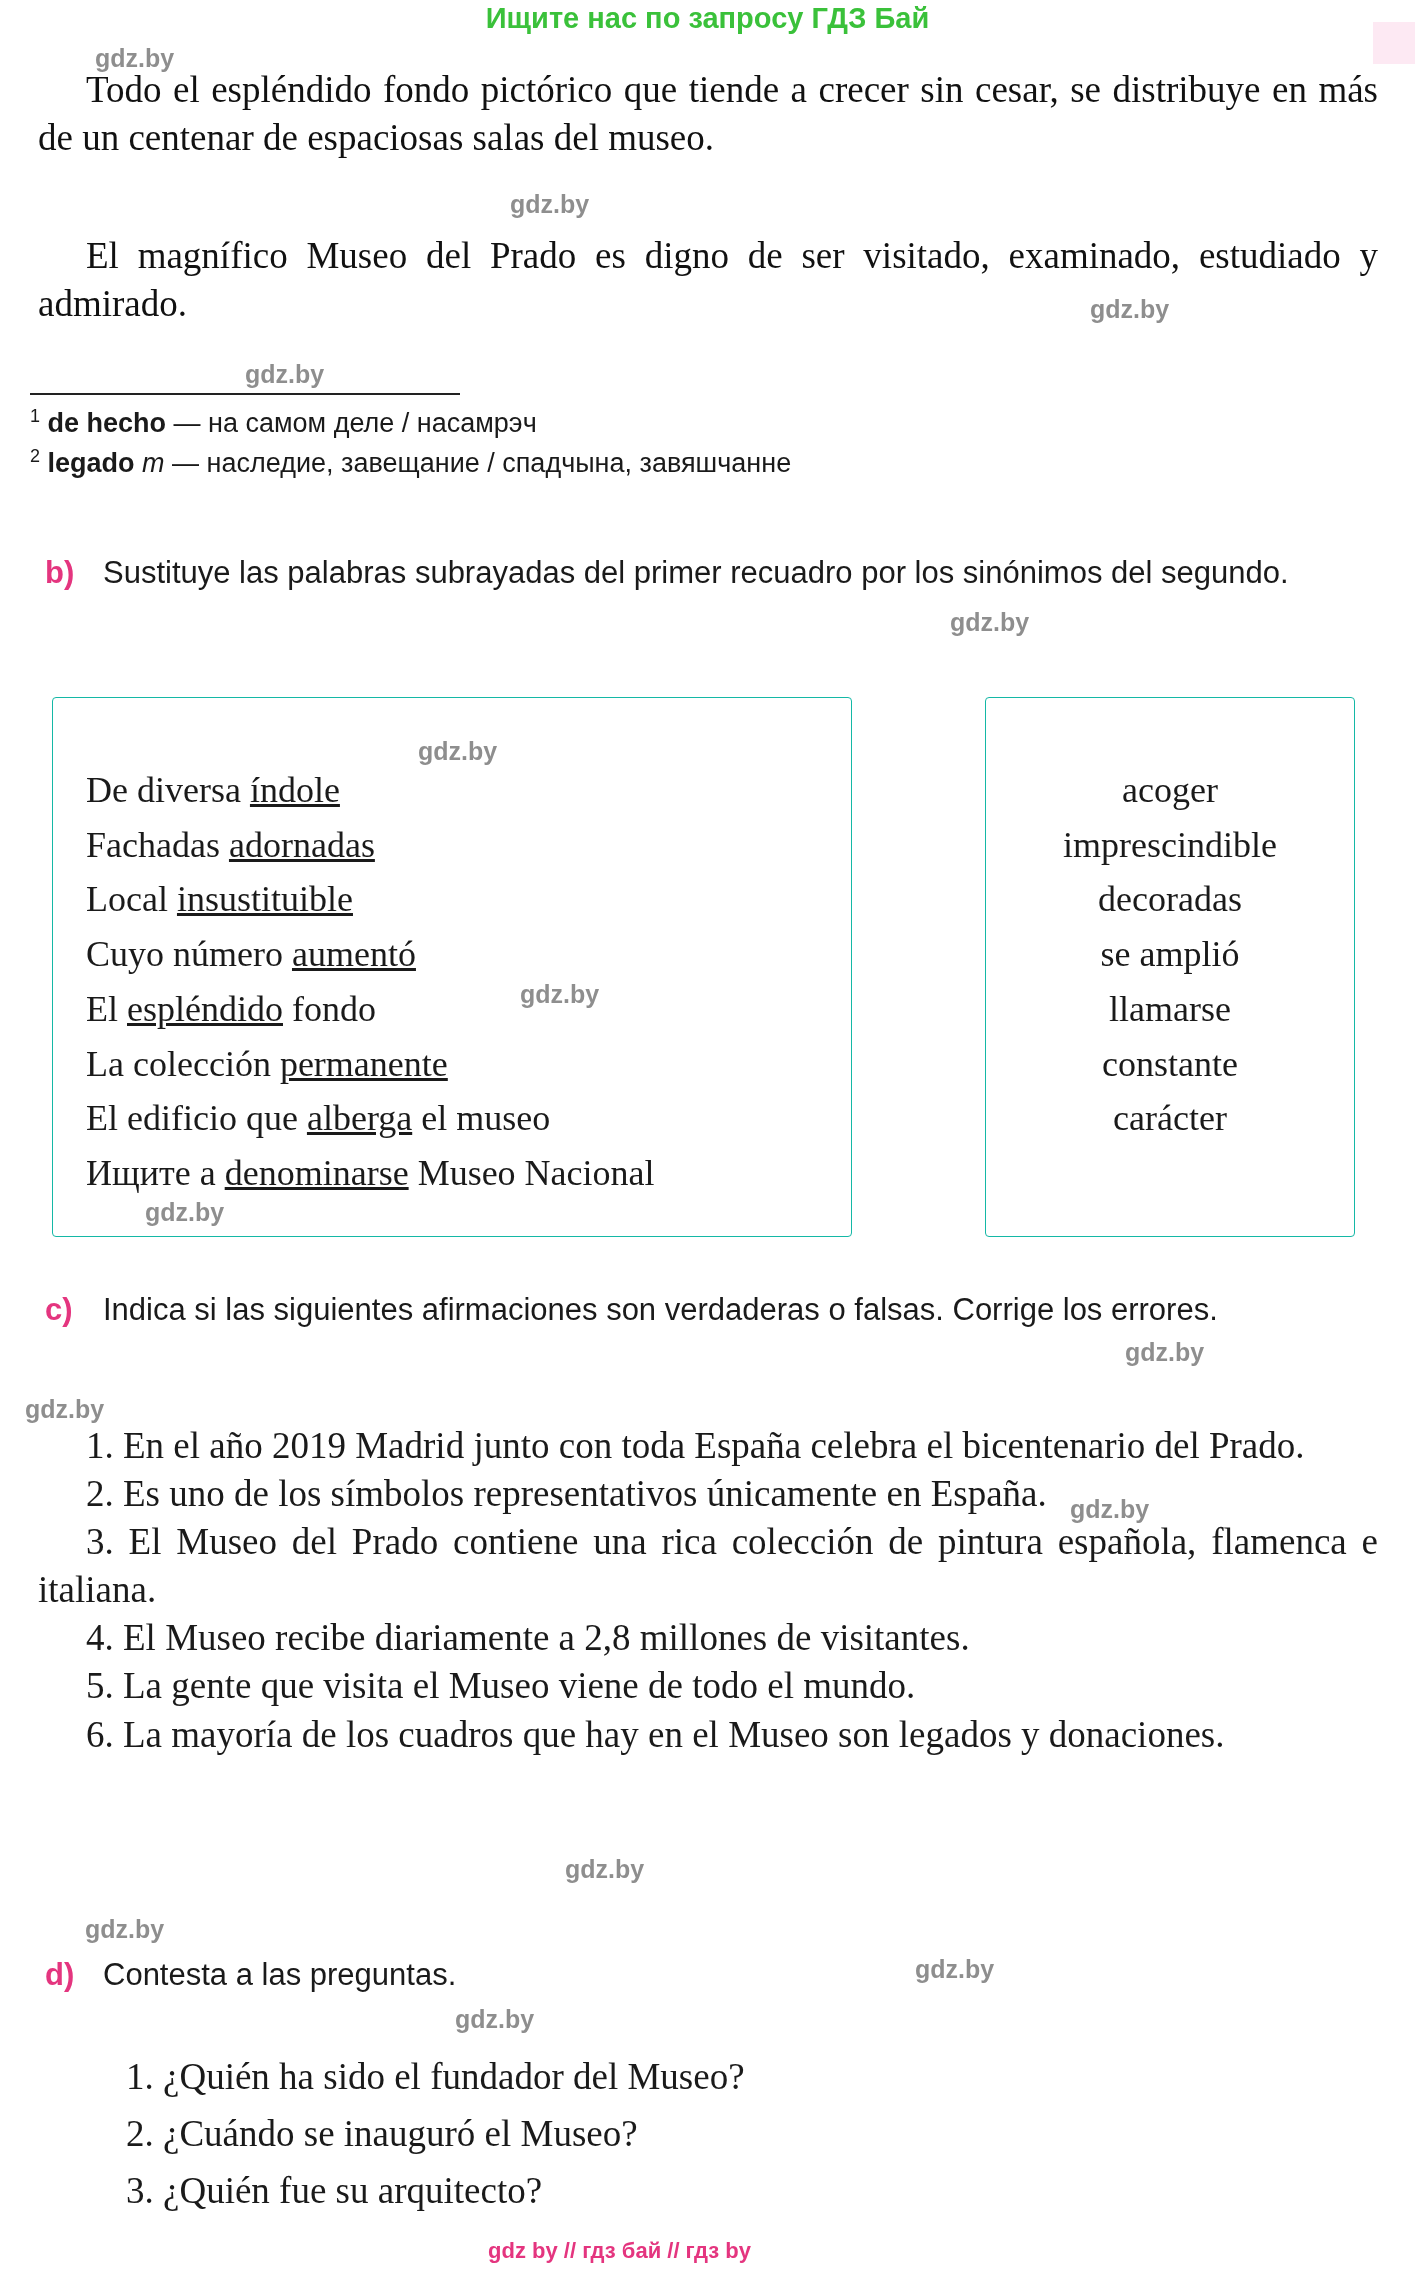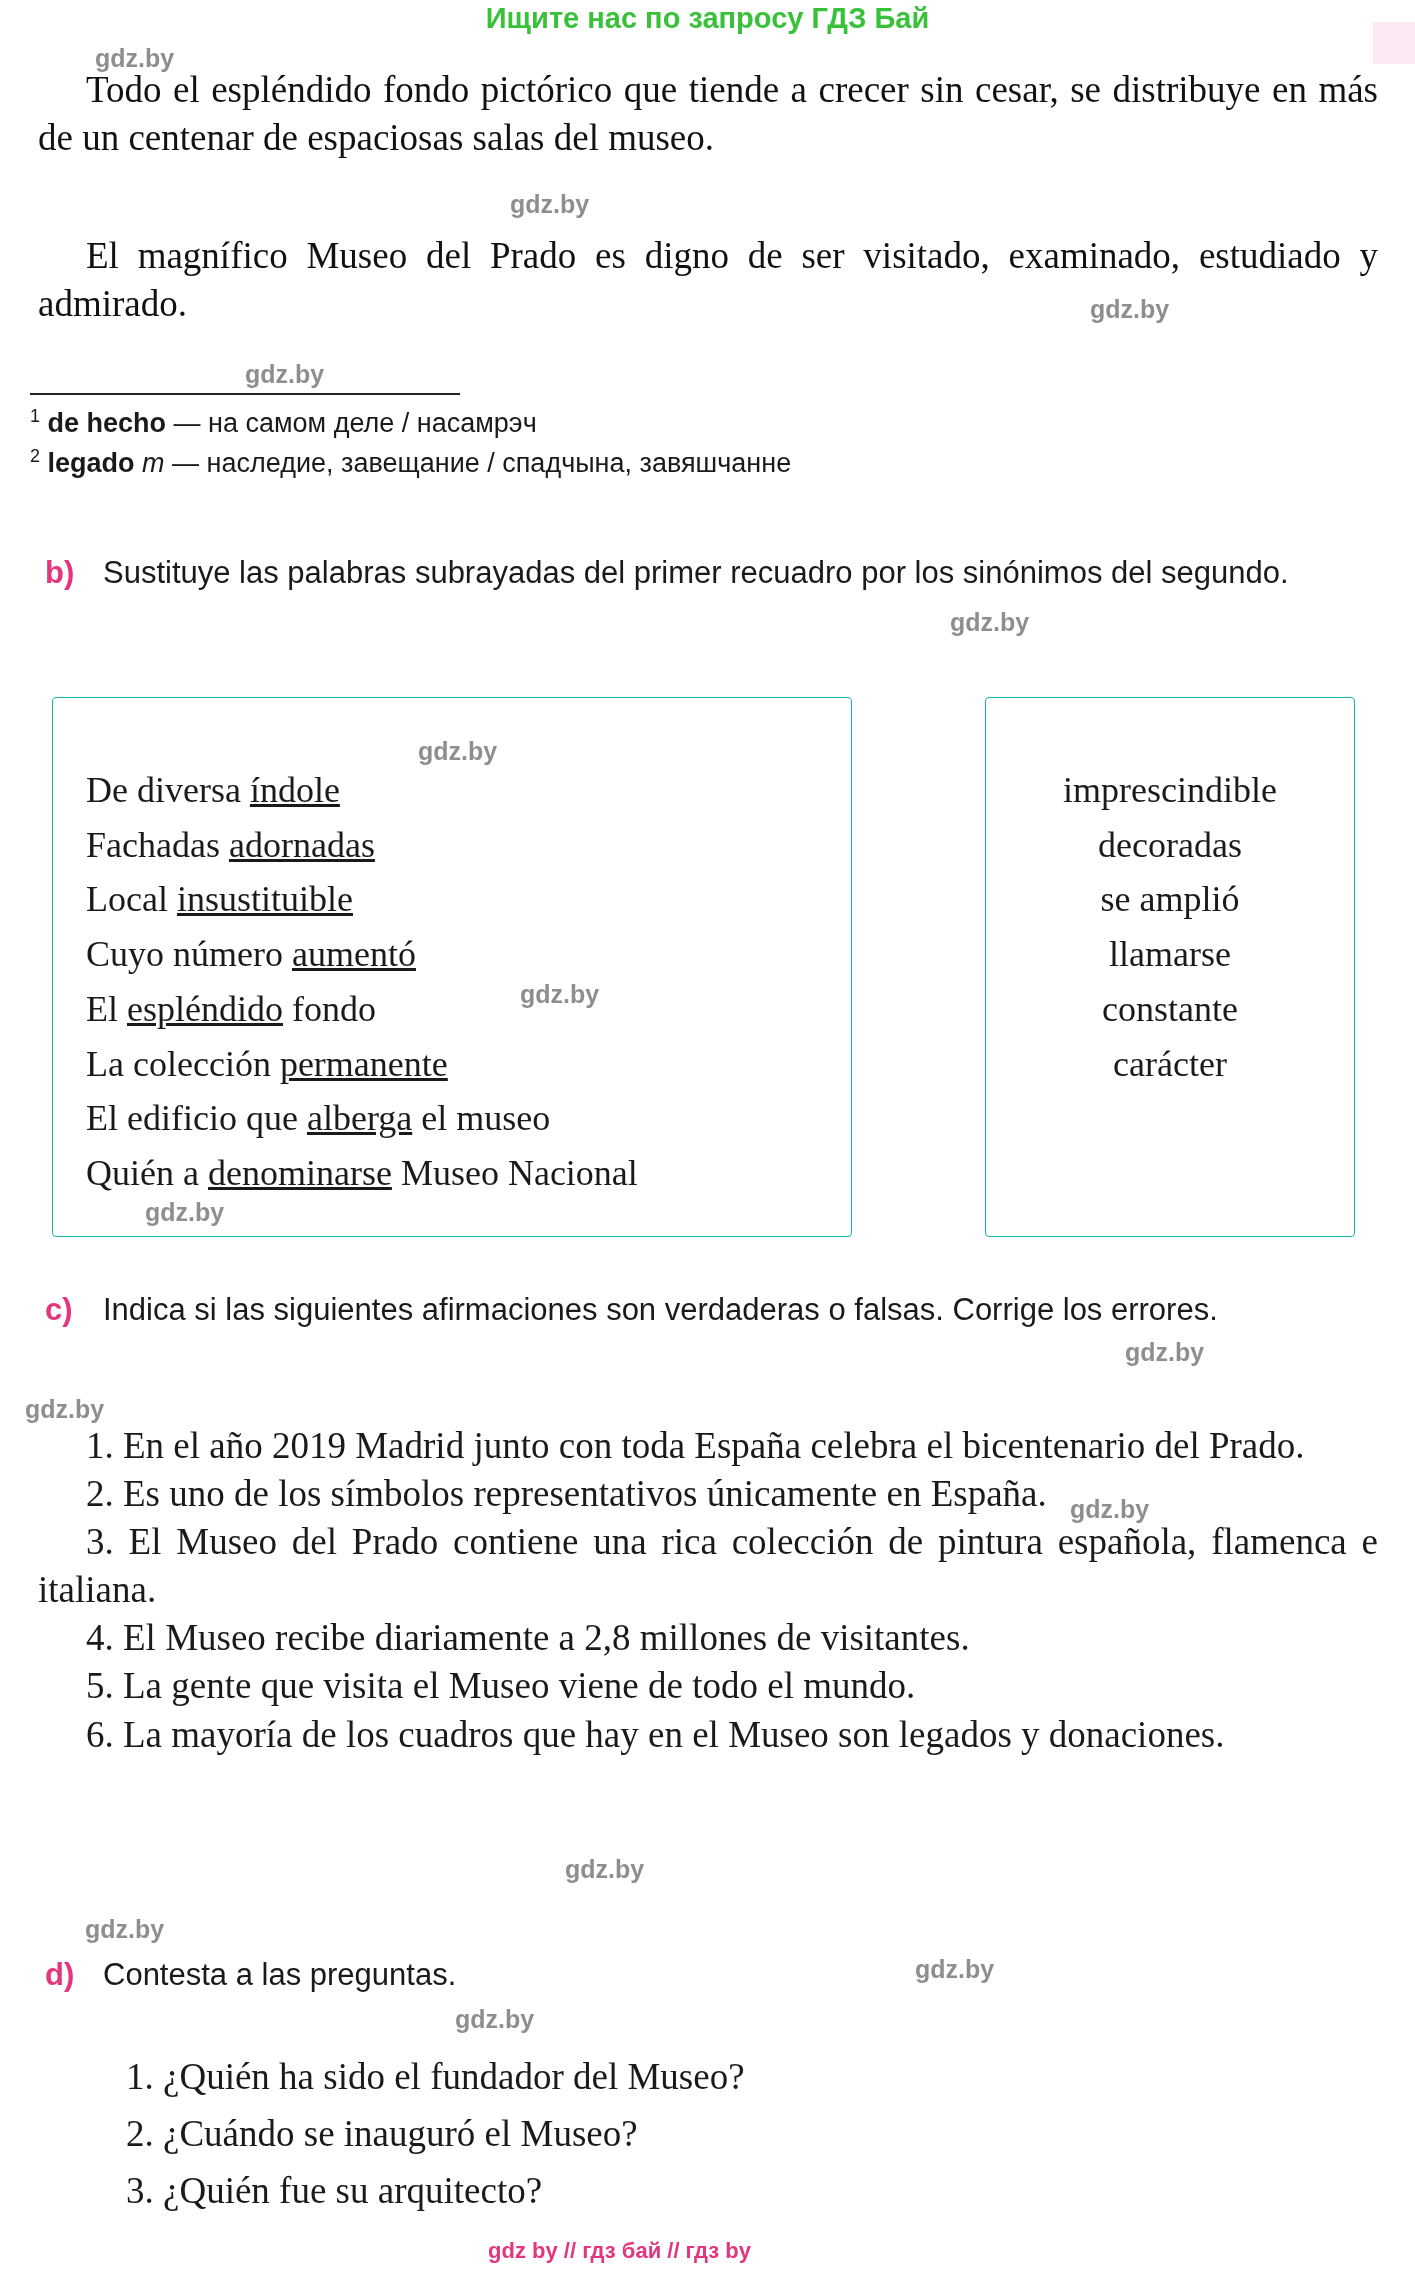--- a/index.html
+++ b/index.html
@@ -237,27 +237,28 @@
       <div>
         <span>El </span><span class="u">espléndido</span><span> fondo</span>
       </div>
       <div>
         <span>La colección </span><span class="u">permanente</span><span></span>
       </div>
       <div>
         <span>El edificio que </span><span class="u">alberga</span><span> el museo</span>
       </div>
       <div>
-        <span>Quién a </span><span class="u">denominarse</span><span> Museo Nacional</span>
+        <span>Ищите a </span><span class="u">denominarse</span><span> Museo Nacional</span>
       </div>
     </div>
   </div>
 
   <div class="box box-right">
     <div class="inner">
+      <div>acoger</div>
       <div>imprescindible</div>
       <div>decoradas</div>
       <div>se amplió</div>
       <div>llamarse</div>
       <div>constante</div>
       <div>carácter</div>
     </div>
   </div>
 
   <div class="task task-c">

